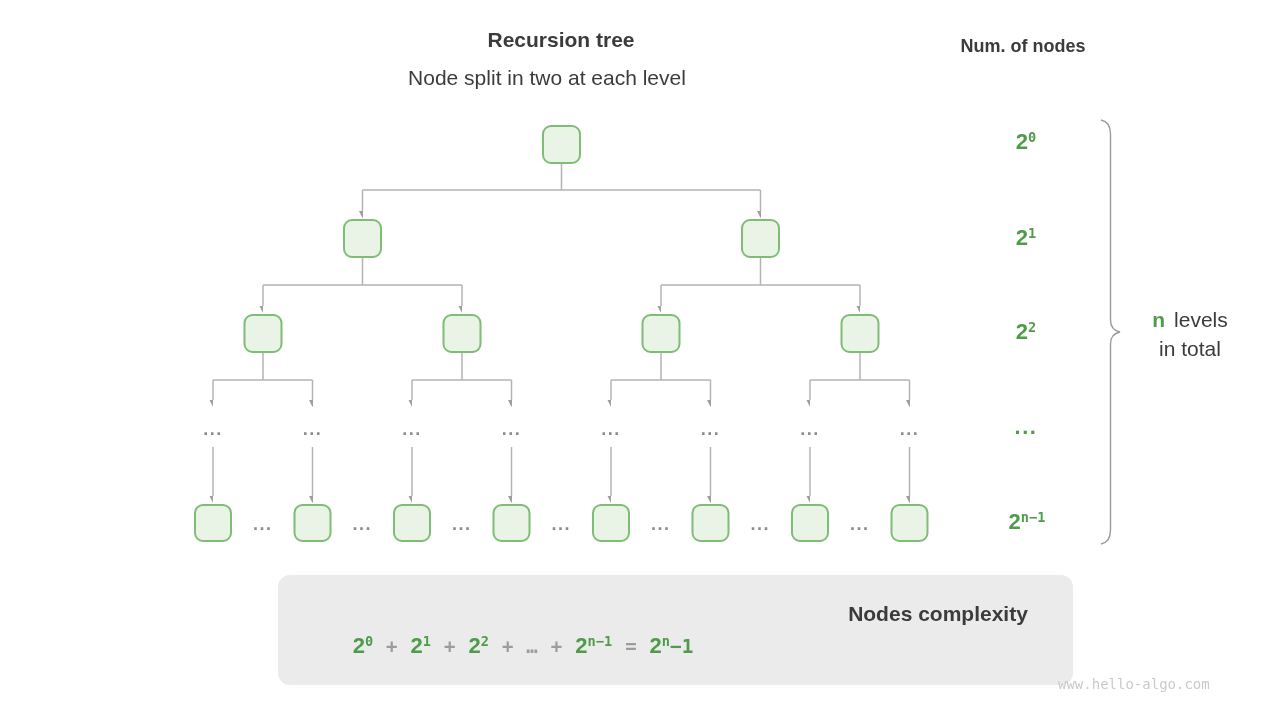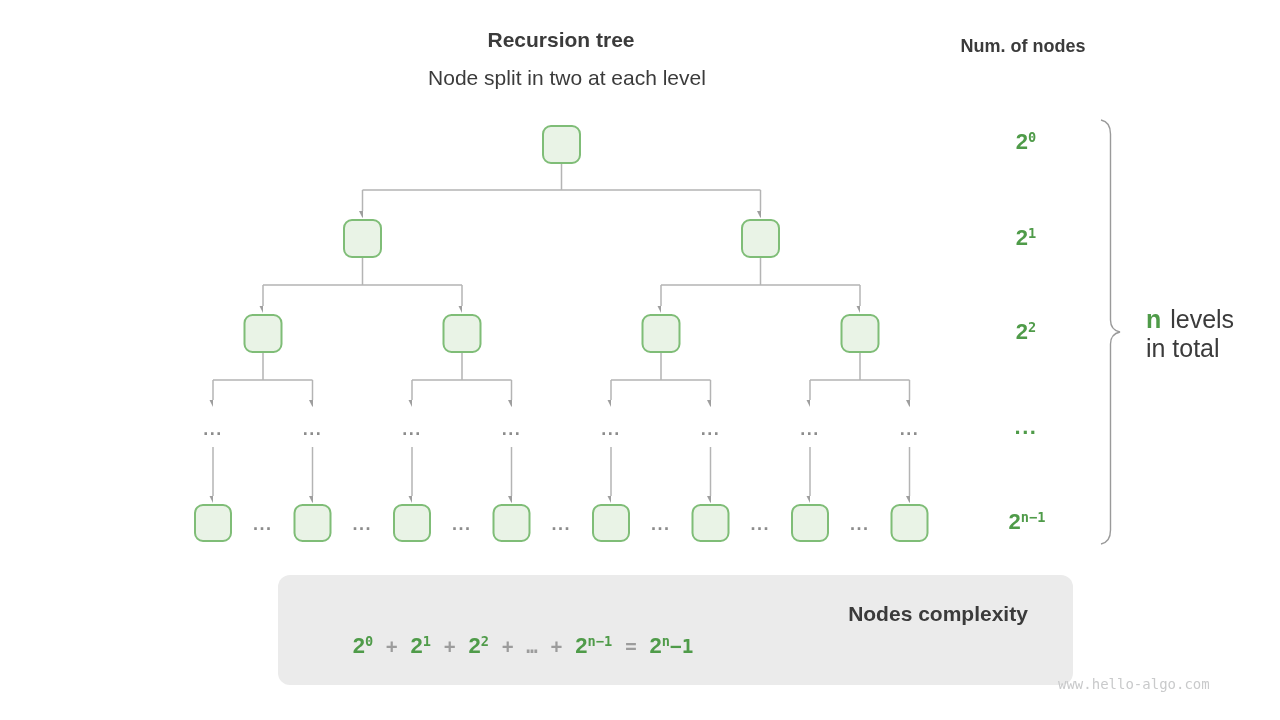--- a/index.html
+++ b/index.html
@@ -7,38 +7,38 @@
     --line:#b4b4b4; --arrow:#9e9e9e; --dots:#8c8c8c; --dark:#3b3b3b;
     --gray-op:#9c9c9c; --panel-bg:#ebebeb; --red:#e8191f;
     --block-arrow:#c1c1c1; --watermark:#c9cacb; --brace:#9a9a9a;
   }
   html,body{margin:0;padding:0;background:#ffffff;}
   .canvas{position:relative;width:1280px;height:720px;overflow:hidden;
           font-family:"Liberation Sans",sans-serif;background:#ffffff;margin-left:23px;}
   .abs{position:absolute;}
   .title{left:238px;top:28px;width:600px;text-align:center;
          font-size:21px;font-weight:bold;color:var(--dark);}
-  .subtitle{left:244px;top:66px;width:600px;text-align:center;
+  .subtitle{left:224px;top:66px;width:600px;text-align:center;
          font-size:21px;color:var(--dark);}
   .right-header{left:888px;top:32px;width:224px;text-align:center;
          font-size:18px;font-weight:bold;color:var(--dark);line-height:29px;}
   svg.tree{left:0;top:0;}
   .node{fill:var(--green-fill);stroke:var(--green-border);stroke-width:2px;}
   .edge{stroke:var(--line);stroke-width:1.5px;fill:none;}
   #arrow path{fill:var(--arrow);}
   .brace-path{stroke:var(--brace);stroke-width:1.4px;fill:none;}
   .block-arrow{fill:var(--block-arrow);}
   .dots{font-size:18px;font-weight:bold;color:var(--dots);letter-spacing:1.5px;
         transform:translate(-50%,-72%);white-space:nowrap;}
   .lvl{transform:translateX(-50%);text-align:center;height:30px;line-height:30px;
        font-size:22px;font-weight:bold;color:var(--green-text);white-space:nowrap;}
   .lvl sup,.tok sup,.bigO sup{font-family:"DejaVu Sans Mono",monospace;
        font-size:0.62em;vertical-align:0.5em;line-height:0;letter-spacing:0;}
   .lvl.lvl-dots{letter-spacing:1.5px;}
-  .brace-label{transform:translateX(-50%);text-align:left;font-size:25px;
+  .brace-label{transform:translateX(-50%);text-align:center;font-size:21px;
        line-height:29px;color:var(--dark);white-space:nowrap;}
   .brace-label .n{color:var(--green-text);font-weight:bold;margin-right:9px;}
   .panel-bg{left:255px;top:575px;width:795px;height:110px;background:var(--panel-bg);
        border-radius:12px;}
   .ops-title{left:280px;top:601px;width:440px;text-align:center;
        font-size:21px;font-weight:bold;color:var(--dark);}
   .ops-formula{left:280px;top:633px;width:440px;display:flex;gap:13px;
        justify-content:center;align-items:baseline;}
   .tok{font-size:22px;font-weight:bold;white-space:nowrap;}
   .tok.green{color:var(--green-text);}

